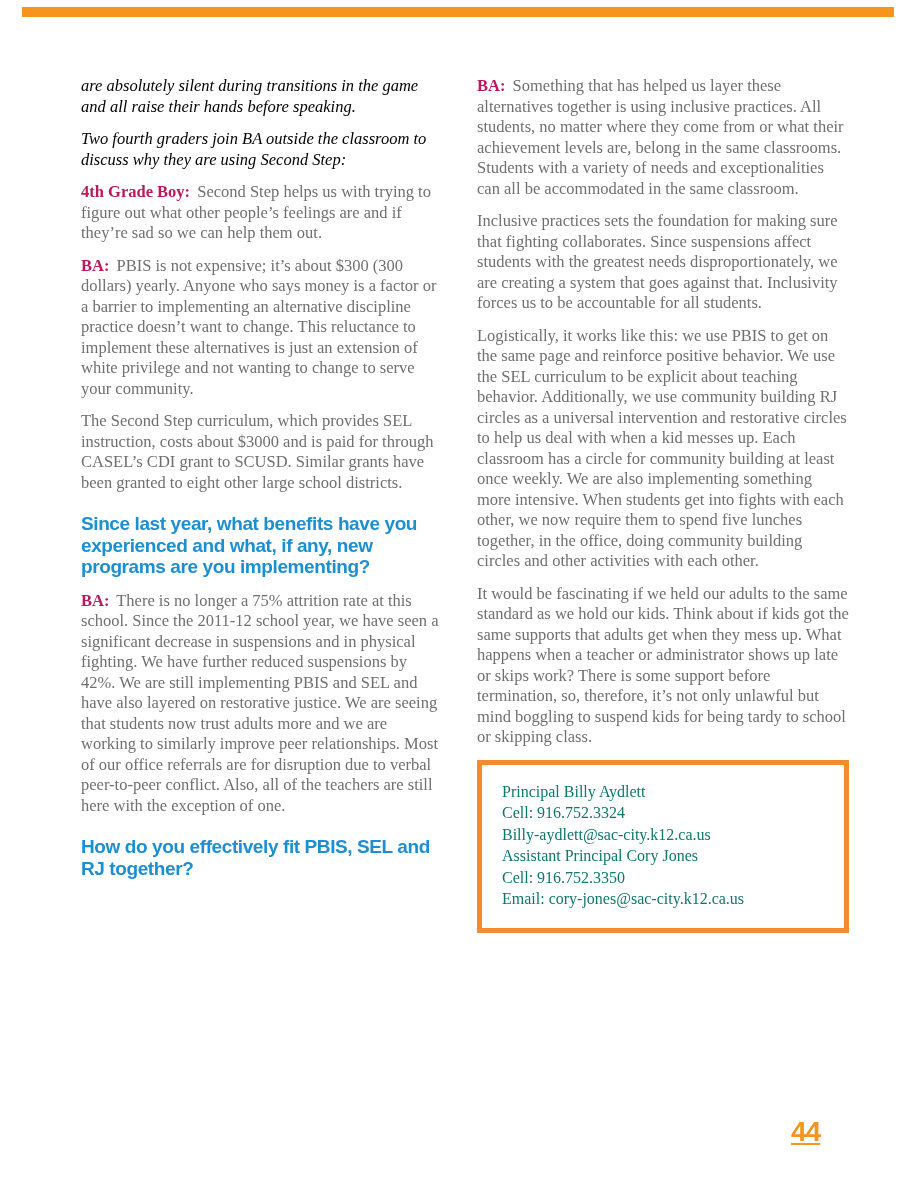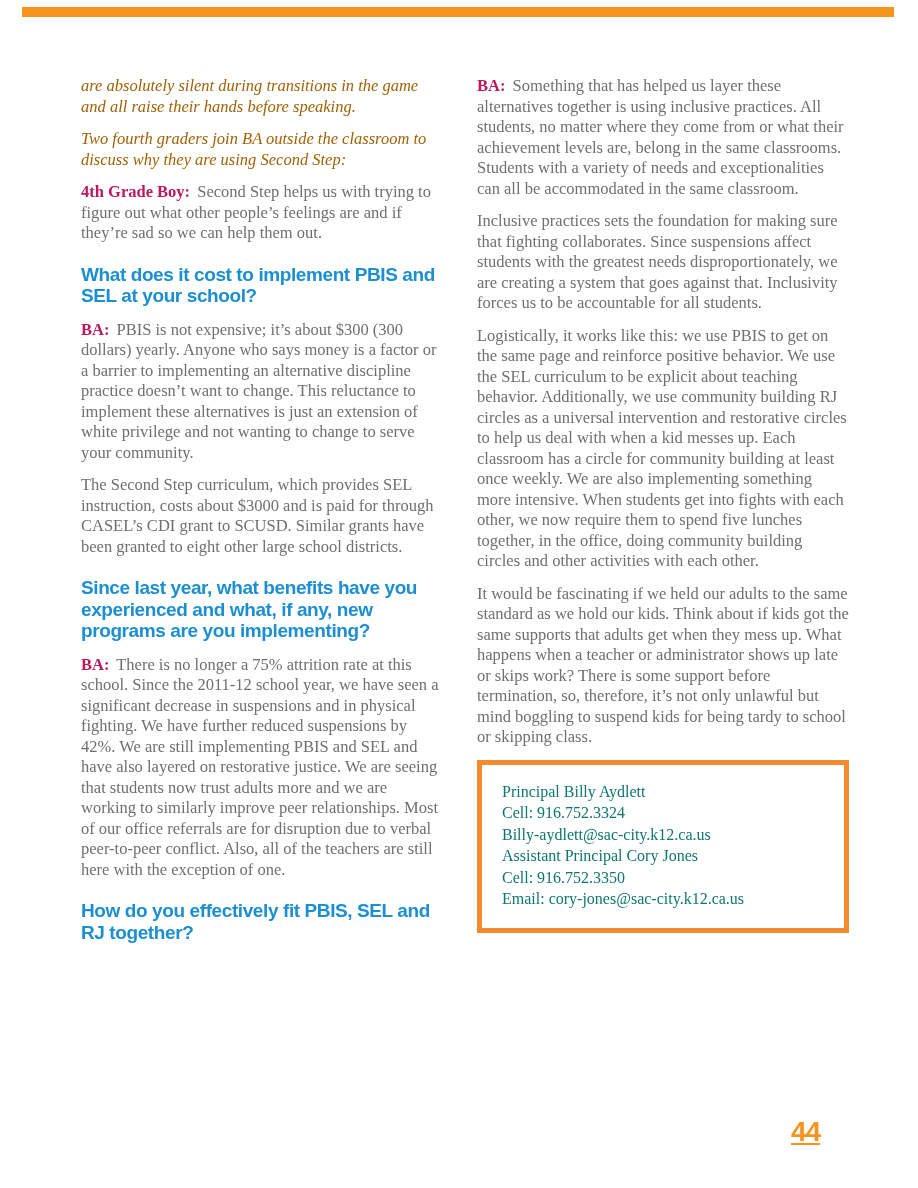--- a/index.html
+++ b/index.html
@@ -19,21 +19,21 @@
   .col{
     position:absolute;
     top:76px;
     color:#6F6F6F;
     font-size:16.5px;
     line-height:20.5px;
   }
   .col-left{left:81px;width:364px;}
   .col-right{left:477px;width:372px;}
   p{margin:0 0 12px 0;}
-  .intro{font-style:italic;color:#a16207;}
+  .intro{font-style:italic;color:#000000;}
   .speaker{
     font-weight:bold;
     color:#be185d;
     padding-right:3px;
   }
   h2.q{
     font-family:"Liberation Sans","DejaVu Sans",sans-serif;
     font-weight:bold;
     letter-spacing:-0.4px;
     color:#1B8FD1;
@@ -85,21 +85,20 @@
 
     <p class="intro">Two fourth graders join BA outside the classroom to discuss why they are using Second Step:</p>
 
     <p>
       <span class="speaker">4th Grade Boy:</span>
       <span>Second Step helps us with trying to figure out what other people’s feelings are and if they’re sad so we can help them out.</span>
     </p>
 
 
 
-    <h2 class="q">What does it cost to implement PBIS and SEL at your school?</h2>
 
     <p>
       <span class="speaker">BA:</span>
       <span>PBIS is not expensive; it’s about $300 (300 dollars) yearly.  Anyone who says money is a factor or a barrier to implementing an alternative discipline practice doesn’t want to change.  This reluctance to implement these alternatives is just an extension of white privilege and not wanting to change to serve your community.</span>
     </p>
 
     <p>The Second Step curriculum, which provides SEL instruction, costs about $3000 and is paid for through CASEL’s CDI grant to SCUSD.  Similar grants have been granted to eight other large school districts.</p>
 
     <h2 class="q">Since last year, what benefits have you experienced and what, if any, new programs are you implementing?</h2>
 

